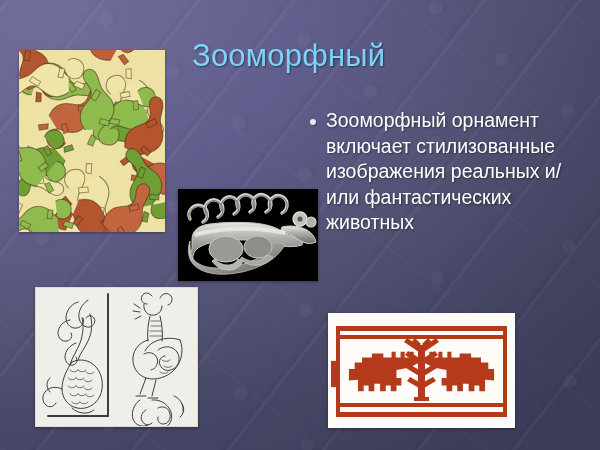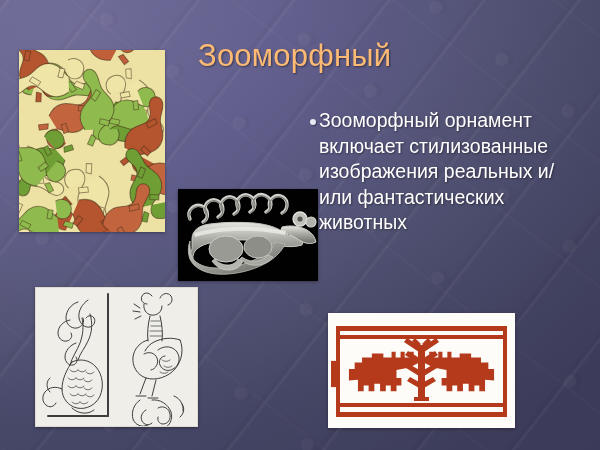--- a/index.html
+++ b/index.html
@@ -70,37 +70,36 @@
     inset: 0;
     background: linear-gradient(135deg, rgba(255,255,255,0.06) 0%, rgba(0,0,0,0) 40%, rgba(0,0,0,0.10) 100%);
   }
 
   
   .title {
     position: absolute;
     left: 192px;
     top: 38px;
     width: 390px;
-    color: #fdba74;
+    color: #7dd3fc;
     font-size: 31px;
     line-height: 36px;
     letter-spacing: 0.2px;
     text-shadow: 1px 1px 2px rgba(0,0,0,0.45);
-    margin-left: 6px;
   }
   .body-block {
     position: absolute;
     left: 310px;
     top: 108px;
     width: 270px;
   }
   .bullet-row {
     display: flex;
     align-items: flex-start;
-    gap: 3px;
+    gap: 10px;
   }
   .bullet-dot {
     flex: 0 0 auto;
     width: 6px;
     height: 6px;
     margin-top: 11px;
     border-radius: 50%;
     background: #e9e9f2;
     box-shadow: 1px 1px 1px rgba(0,0,0,0.35);
   }

